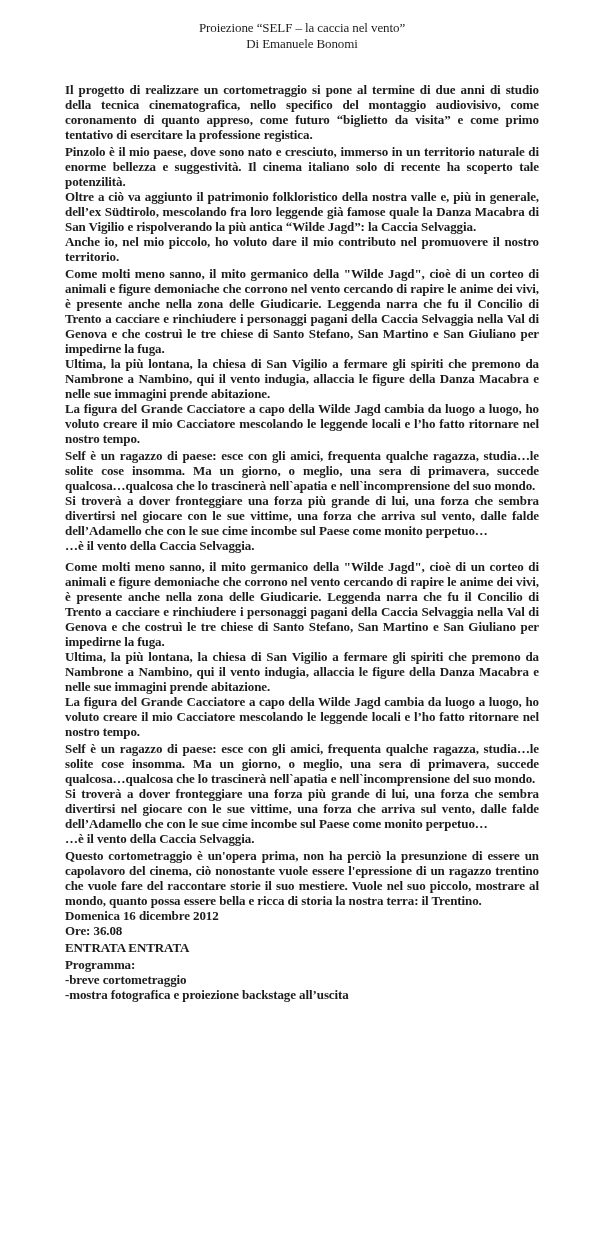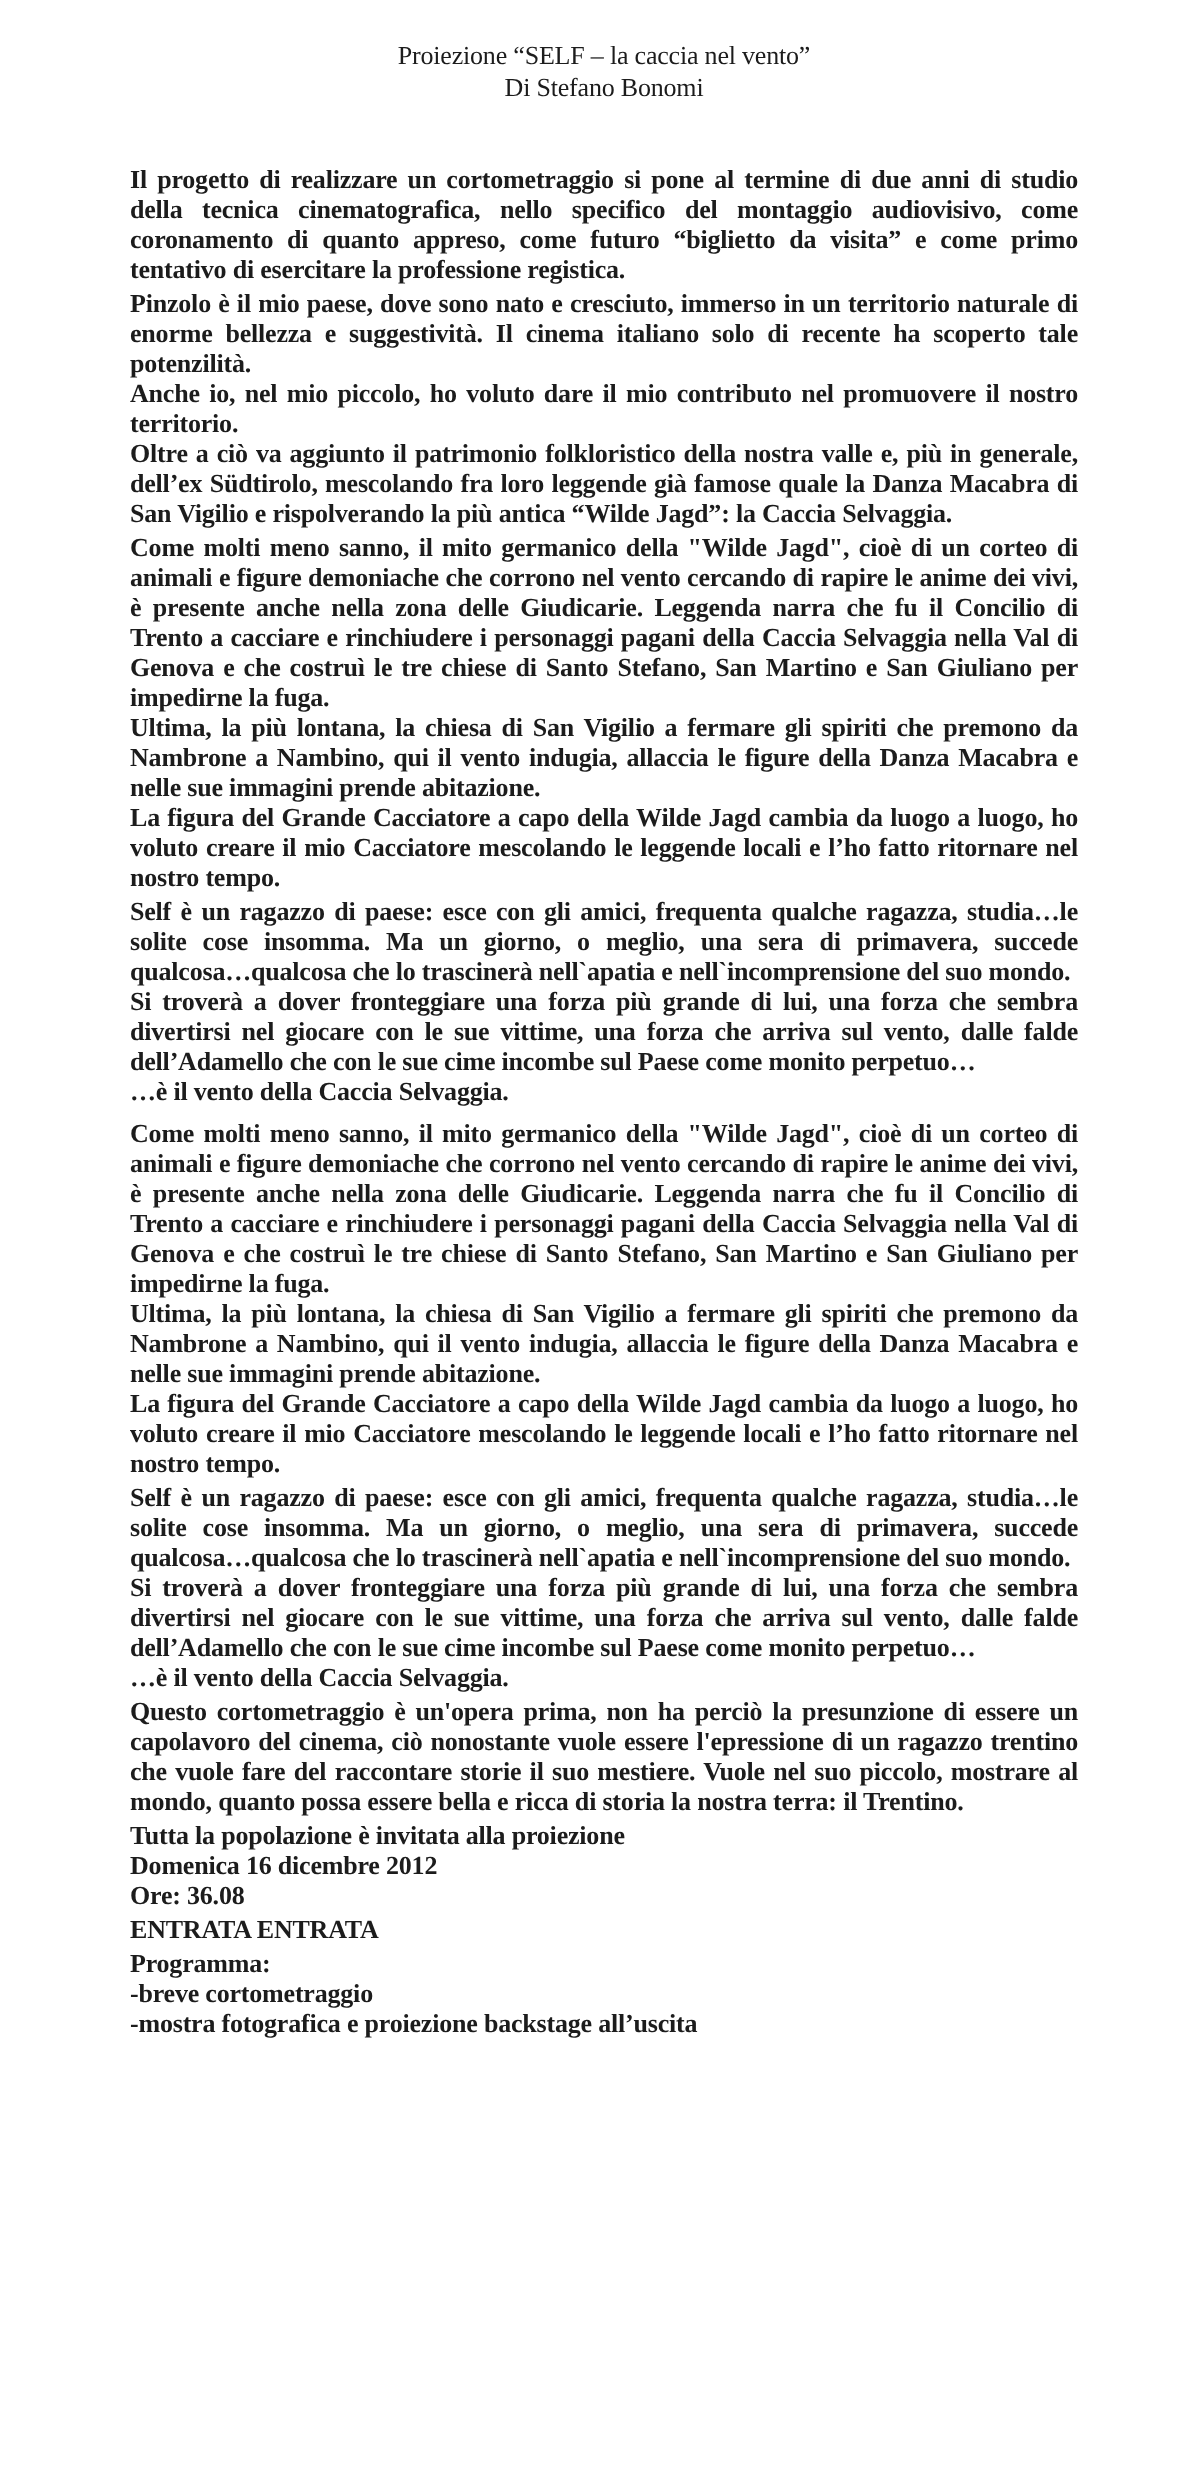--- a/index.html
+++ b/index.html
@@ -40,48 +40,47 @@
   .g17 { margin-top: 2px; }
   .g6  { margin-top: 6px; }
 </style>
 </head>
 <body>
 
 <div class="page">
 
   <div class="title-block">
     <div>Proiezione “SELF – la caccia nel vento”</div>
-    <div>Di Stefano Bonomi</div>
+    <div>Di Emanuele Bonomi</div>
   </div>
 
   <p>Il progetto di realizzare un cortometraggio si pone al termine di due anni di studio della tecnica cinematografica, nello specifico del montaggio audiovisivo, come coronamento di quanto appreso, come futuro “biglietto da visita” e come primo tentativo di esercitare la professione registica.</p>
 
   <p class="g17">Pinzolo è il mio paese, dove sono nato e cresciuto, immerso in un territorio naturale di enorme bellezza e suggestività. Il cinema italiano solo di recente ha scoperto tale potenzilità.</p>
+  <p>Oltre a ciò va aggiunto il patrimonio folkloristico della nostra valle e, più in generale, dell’ex Südtirolo, mescolando fra loro leggende già famose quale la Danza Macabra di San Vigilio e rispolverando la più antica “Wilde Jagd”: la Caccia Selvaggia.</p>
   <p>Anche io, nel mio piccolo, ho voluto dare il mio contributo nel promuovere il nostro territorio.</p>
-  <p>Oltre a ciò va aggiunto il patrimonio folkloristico della nostra valle e, più in generale, dell’ex Südtirolo, mescolando fra loro leggende già famose quale la Danza Macabra di San Vigilio e rispolverando la più antica “Wilde Jagd”: la Caccia Selvaggia.</p>
 
   <p class="g17">Come molti meno sanno, il mito germanico della "Wilde Jagd", cioè di un corteo di animali e figure demoniache che corrono nel vento cercando di rapire le anime dei vivi, è presente anche nella zona delle Giudicarie. Leggenda narra che fu il Concilio di Trento a cacciare e rinchiudere i personaggi pagani della Caccia Selvaggia nella Val di Genova e che costruì le tre chiese di Santo Stefano, San Martino e San Giuliano per impedirne la fuga.</p>
   <p>Ultima, la più lontana, la chiesa di San Vigilio a fermare gli spiriti che premono da Nambrone a Nambino, qui il vento indugia, allaccia le figure della Danza Macabra e nelle sue immagini prende abitazione.</p>
   <p>La figura del Grande Cacciatore a capo della Wilde Jagd cambia da luogo a luogo, ho voluto creare il mio Cacciatore mescolando le leggende locali e l’ho fatto ritornare nel nostro tempo.</p>
 
   <p class="g17">Self è un ragazzo di paese: esce con gli amici, frequenta qualche ragazza, studia…le solite cose insomma. Ma un giorno, o meglio, una sera di primavera, succede qualcosa…qualcosa che lo trascinerà nell`apatia e nell`incomprensione del suo mondo.</p>
   <p>Si troverà a dover fronteggiare una forza più grande di lui, una forza che sembra divertirsi nel giocare con le sue vittime, una forza che arriva sul vento, dalle falde dell’Adamello che con le sue cime incombe sul Paese come monito perpetuo…</p>
   <p>…è il vento della Caccia Selvaggia.</p>
 
   <p class="g6">Come molti meno sanno, il mito germanico della "Wilde Jagd", cioè di un corteo di animali e figure demoniache che corrono nel vento cercando di rapire le anime dei vivi, è presente anche nella zona delle Giudicarie. Leggenda narra che fu il Concilio di Trento a cacciare e rinchiudere i personaggi pagani della Caccia Selvaggia nella Val di Genova e che costruì le tre chiese di Santo Stefano, San Martino e San Giuliano per impedirne la fuga.</p>
   <p>Ultima, la più lontana, la chiesa di San Vigilio a fermare gli spiriti che premono da Nambrone a Nambino, qui il vento indugia, allaccia le figure della Danza Macabra e nelle sue immagini prende abitazione.</p>
   <p>La figura del Grande Cacciatore a capo della Wilde Jagd cambia da luogo a luogo, ho voluto creare il mio Cacciatore mescolando le leggende locali e l’ho fatto ritornare nel nostro tempo.</p>
 
   <p class="g17">Self è un ragazzo di paese: esce con gli amici, frequenta qualche ragazza, studia…le solite cose insomma. Ma un giorno, o meglio, una sera di primavera, succede qualcosa…qualcosa che lo trascinerà nell`apatia e nell`incomprensione del suo mondo.</p>
   <p>Si troverà a dover fronteggiare una forza più grande di lui, una forza che sembra divertirsi nel giocare con le sue vittime, una forza che arriva sul vento, dalle falde dell’Adamello che con le sue cime incombe sul Paese come monito perpetuo…</p>
   <p>…è il vento della Caccia Selvaggia.</p>
 
   <p class="g17">Questo cortometraggio è un'opera prima, non ha perciò la presunzione di essere un capolavoro del cinema, ciò nonostante vuole essere l'epressione di un ragazzo trentino che vuole fare del raccontare storie il suo mestiere. Vuole nel suo piccolo, mostrare al mondo, quanto possa essere bella e ricca di storia la nostra terra: il Trentino.</p>
 
-  <p class="g17 noj">Tutta la popolazione è invitata alla proiezione</p>
   <p class="noj">Domenica 16 dicembre 2012</p>
   <p class="noj">Ore: 36.08</p>
 
   <p class="g17 noj">ENTRATA ENTRATA</p>
 
   <p class="g17 noj">Programma:</p>
   <p class="noj">-breve cortometraggio</p>
   <p class="noj">-mostra fotografica e proiezione backstage all’uscita</p>
 
 </div>

